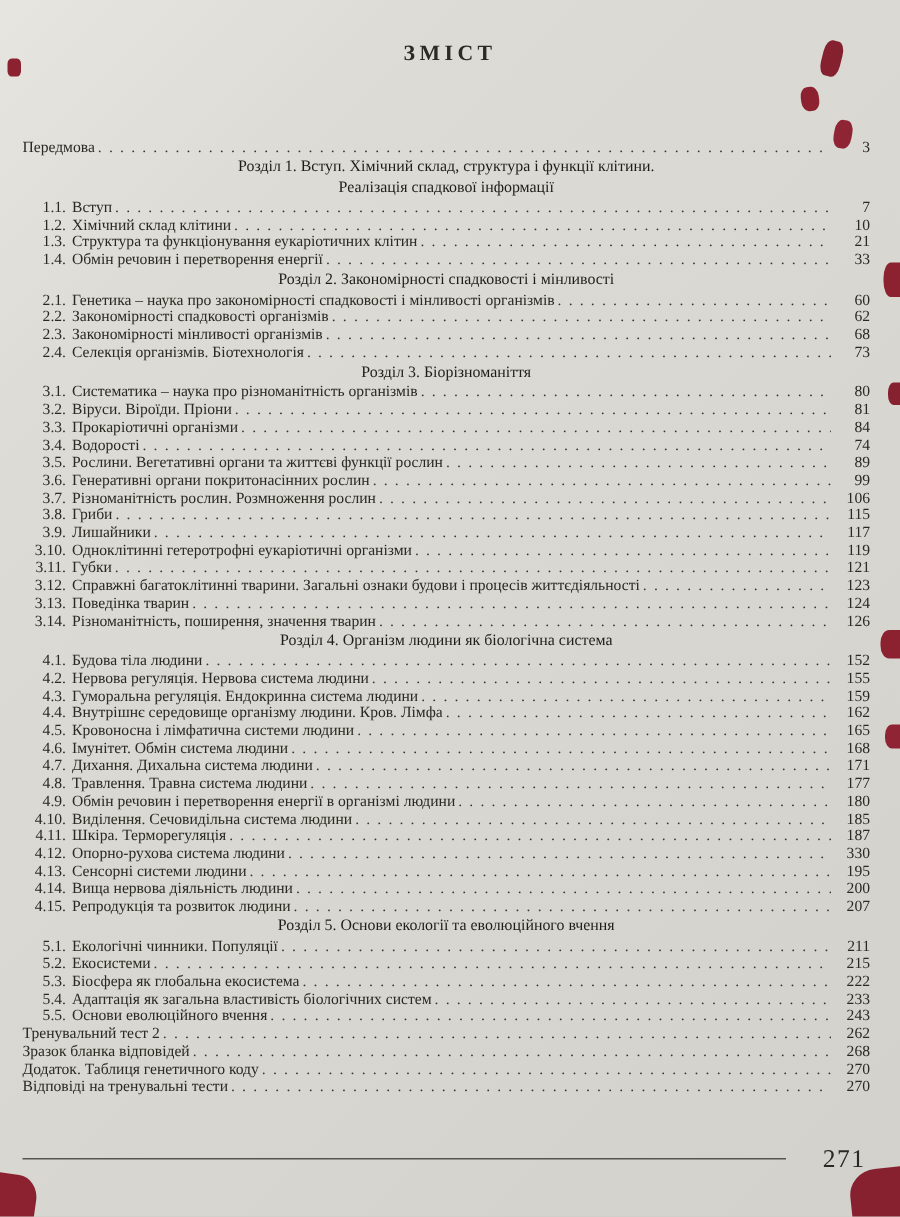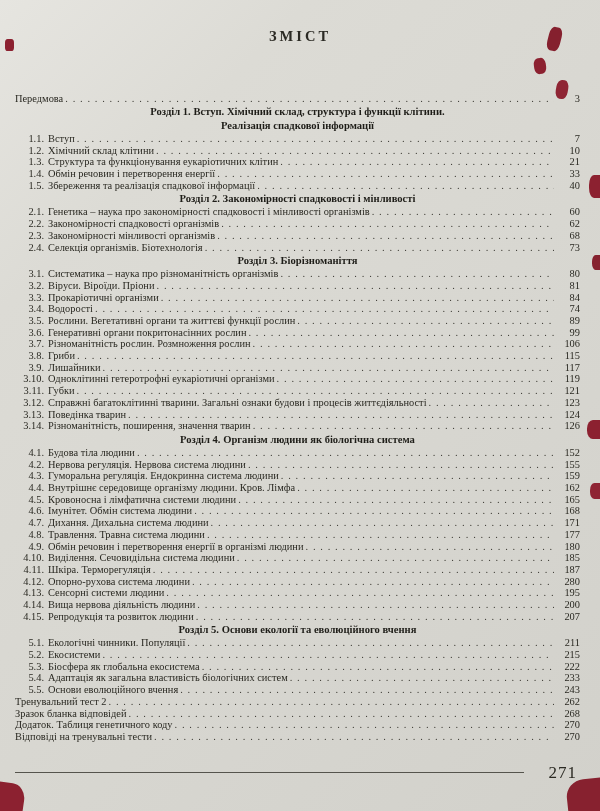--- a/index.html
+++ b/index.html
@@ -41,21 +41,21 @@
   }
   .dots::after {
     content: " . . . . . . . . . . . . . . . . . . . . . . . . . . . . . . . . . . . . . . . . . . . . . . . . . . . . . . . . . . . . . . . . . . . . . . . . . . . . . . . . . . . . . . . . . . . . . . . . . . . . . . . . . . . . . . . . . . . . . . . . . . . .";
     word-spacing: 2.2px;
   }
   .pg {
     flex: 0 0 auto; min-width: 23px; margin-left: 3px;
     text-align: right;
   }
   .heading {
-    text-align: center; font-weight: bold;
+    text-align: center; font-weight: normal;
     font-size: 10.6px; line-height: 11.9px;
     margin: 1.5px 0;
     color: #1e1d18;
     white-space: nowrap;
   }
   .footer-rule {
     position: absolute; left: 15px; top: 772px;
     width: 509px; height: 0;
     border-top: 1.3px solid #55544d;
   }
@@ -109,26 +109,20 @@
     <span class="ttl">Структура та функціонування еукаріотичних клітин</span>
     <span class="dots"></span>
     <span class="pg">21</span>
   </div>
       <div class="row">
     <span class="num">1.4.</span>
     <span class="ttl">Обмін речовин і перетворення енергії</span>
     <span class="dots"></span>
     <span class="pg">33</span>
   </div>
-      <div class="row">
-    <span class="num">1.5.</span>
-    <span class="ttl">Збереження та реалізація спадкової інформації</span>
-    <span class="dots"></span>
-    <span class="pg">40</span>
-  </div>
       <div class="heading">Розділ 2. Закономірності спадковості і мінливості</div>
       <div class="row">
     <span class="num">2.1.</span>
     <span class="ttl">Генетика – наука про закономірності спадковості і мінливості організмів</span>
     <span class="dots"></span>
     <span class="pg">60</span>
   </div>
       <div class="row">
     <span class="num">2.2.</span>
     <span class="ttl">Закономірності спадковості організмів</span>
@@ -296,21 +290,21 @@
       <div class="row">
     <span class="num">4.11.</span>
     <span class="ttl">Шкіра. Терморегуляція</span>
     <span class="dots"></span>
     <span class="pg">187</span>
   </div>
       <div class="row">
     <span class="num">4.12.</span>
     <span class="ttl">Опорно-рухова система людини</span>
     <span class="dots"></span>
-    <span class="pg">280</span>
+    <span class="pg">330</span>
   </div>
       <div class="row">
     <span class="num">4.13.</span>
     <span class="ttl">Сенсорні системи людини</span>
     <span class="dots"></span>
     <span class="pg">195</span>
   </div>
       <div class="row">
     <span class="num">4.14.</span>
     <span class="ttl">Вища нервова діяльність людини</span>

